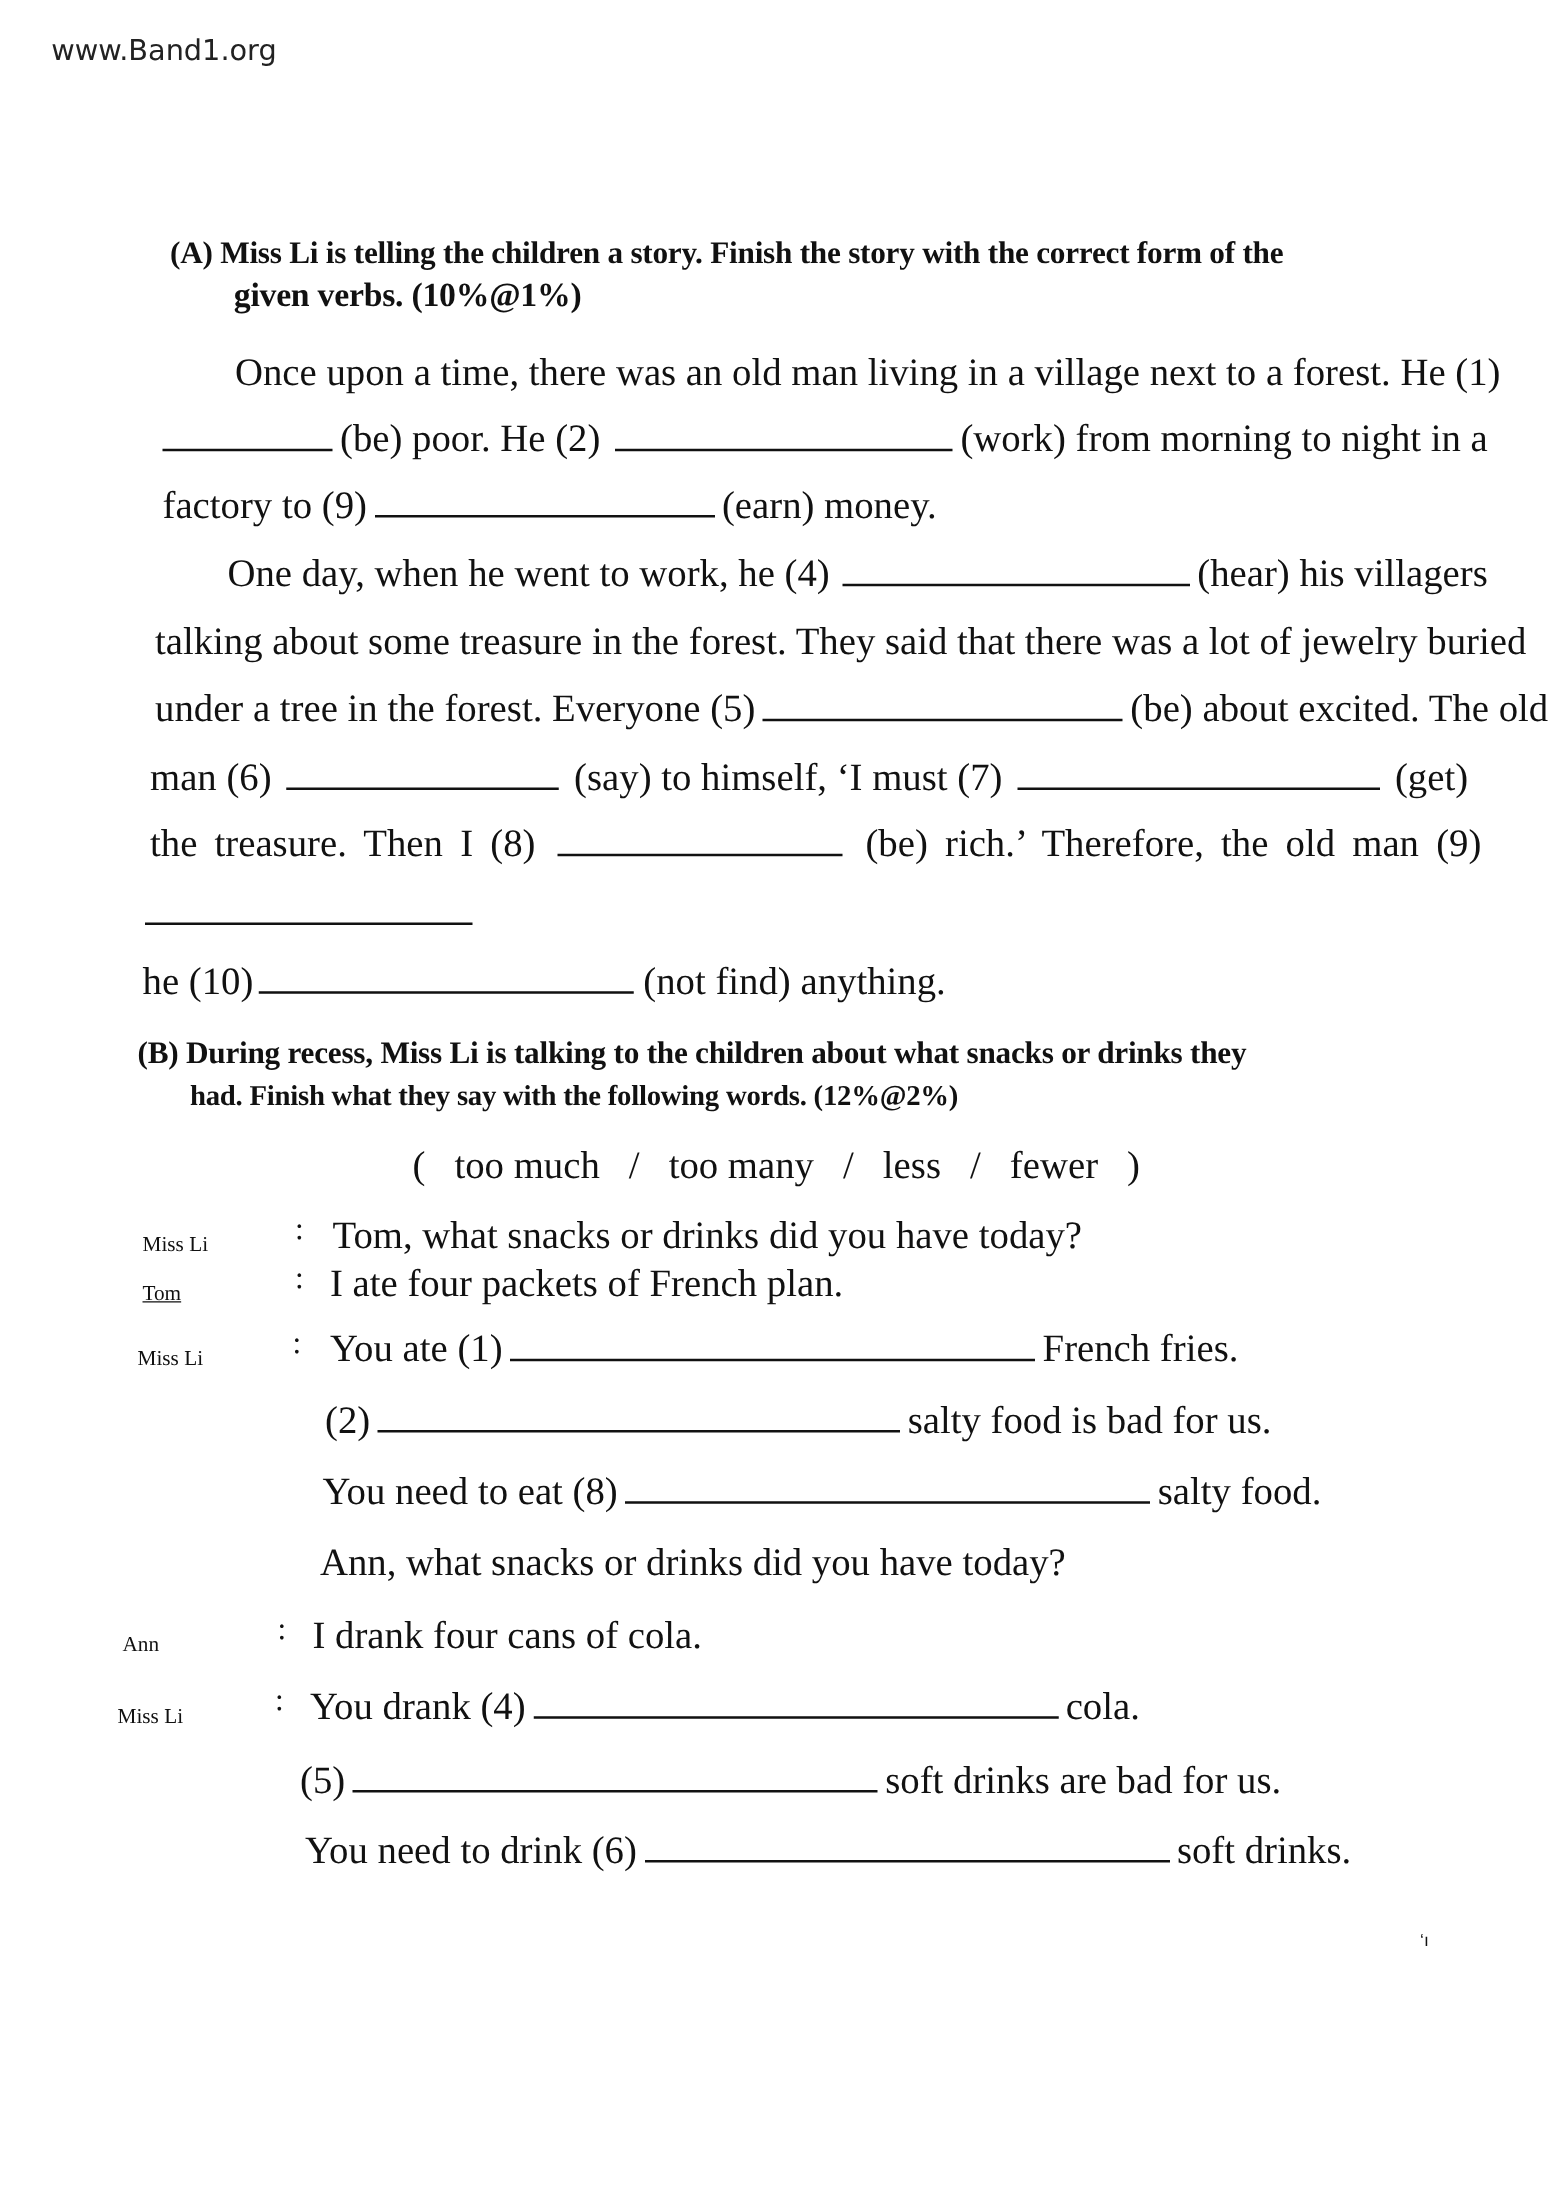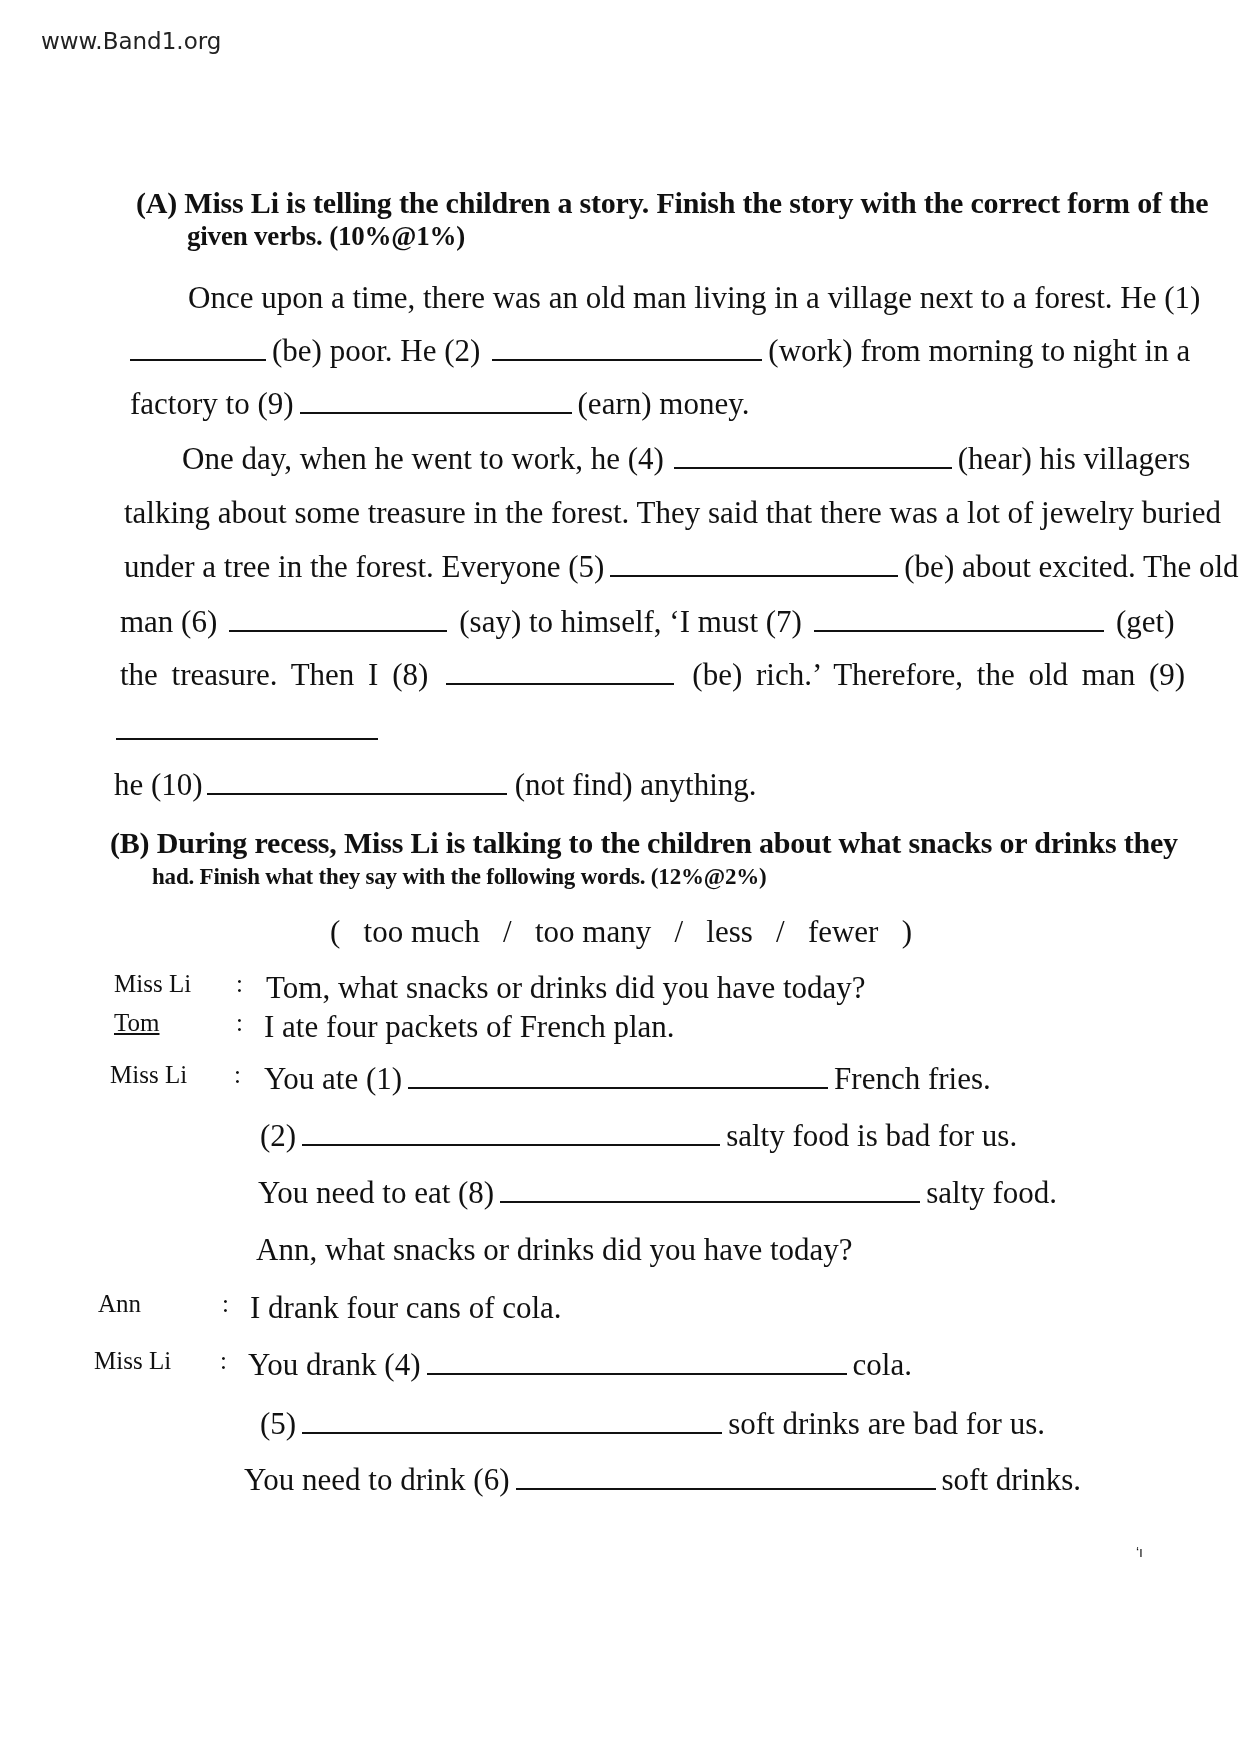--- a/index.html
+++ b/index.html
@@ -1,21 +1,21 @@
 <!DOCTYPE html>
 <html><head>
 <meta charset="utf-8">
 <style>
   html, body { margin:0; padding:0; background:#ffffff; }
   body { width:1240px; height:1754px; position:relative; overflow:hidden; color:#111; }
   .watermark { position:absolute; left:41px; top:28px; font-family:"DejaVu Sans", sans-serif; font-size:23px; color:#222; }
-  .heading { position:absolute; font-family:"Liberation Serif", serif; font-weight:bold; font-size:30px; line-height:33px; letter-spacing:-0.2px; }
+  .heading { position:absolute; font-family:"Liberation Serif", serif; font-weight:bold; font-size:25px; line-height:33px; letter-spacing:-0.2px; }
   .line { position:absolute; font-family:"Liberation Serif", serif; font-size:31px; white-space:nowrap; }
   .blank { display:inline-block; border-bottom:2px solid #111; height:22px; vertical-align:baseline; margin:0 6px; }
-  .spk { position:absolute; font-family:"Liberation Serif", serif; font-size:25px; white-space:nowrap; }
+  .spk { position:absolute; font-family:"Liberation Serif", serif; font-size:17px; white-space:nowrap;margin-top:16px; }
   .colon { position:absolute; font-family:"Liberation Serif", serif; font-size:25px; }
   .mark { position:absolute; left:1136px; top:1544px; font-size:14px; font-family:"Liberation Sans", sans-serif; }
 </style>
 </head>
 <body>
 
 <div class="watermark">www.Band1.org</div>
 
 <div class="heading" style="left:136px; top:186px;">(A) Miss Li is telling the children a story. Finish the story with the correct form of the</div>
 <div class="heading" style="left:187px; top:220px; font-size:27px;">given verbs.    (10%@1%)</div>
@@ -82,21 +82,21 @@
 <div class="spk" style="left:98px; top:1290px;">Ann</div>
 <div class="colon" style="left:222px; top:1290px;">:</div>
 <div class="line" style="left:250px; top:1290px;">I drank four cans of cola.</div>
 
 <div class="spk" style="left:94px; top:1347px;">Miss Li</div>
 <div class="colon" style="left:220px; top:1347px;">:</div>
 <div class="line" style="left:248px; top:1347px;">
   <span>You drank (4)</span><span class="blank" style="width:420px;"></span><span>cola.</span>
 </div>
 
-<div class="line" style="left:260px; top:1406px;">
+<div class="line" style="left:240px; top:1406px;">
   <span>(5)</span><span class="blank" style="width:420px;"></span><span>soft drinks are bad for us.</span>
 </div>
 
 <div class="line" style="left:244px; top:1462px;">
   <span>You need to drink (6)</span><span class="blank" style="width:420px;"></span><span>soft drinks.</span>
 </div>
 
 <div class="mark">‘ı</div>
 
 </body></html>

